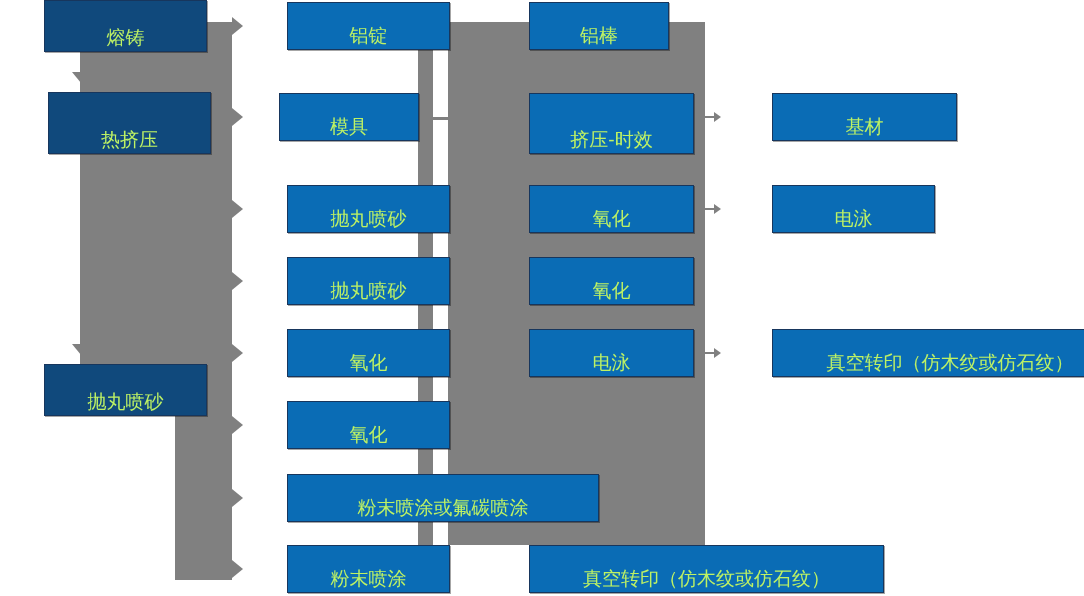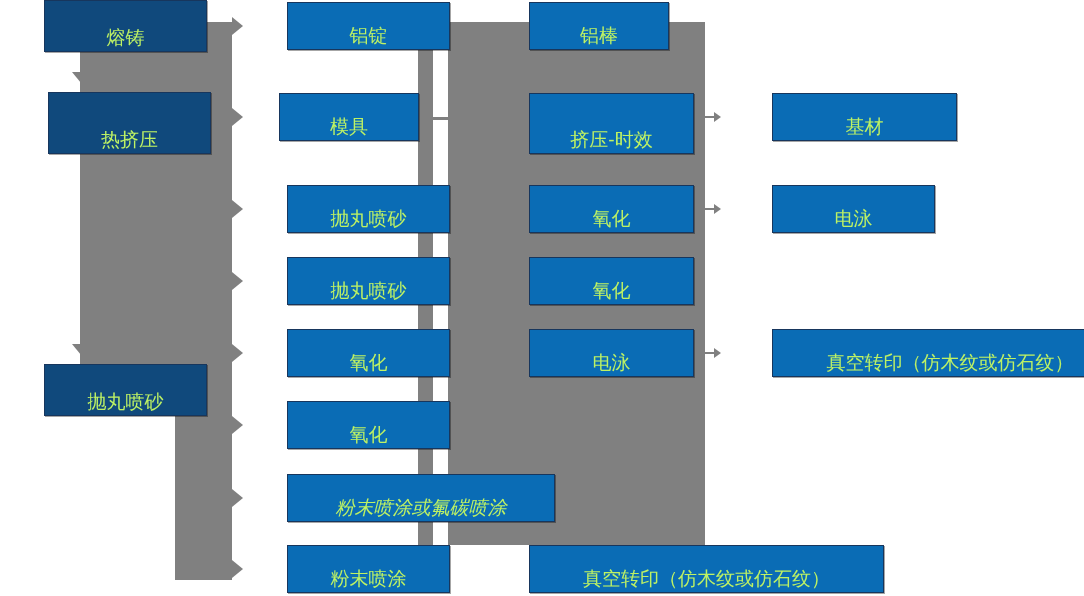--- a/index.html
+++ b/index.html
@@ -125,21 +125,21 @@
   </div>
   <div class="box box-blue f19" style="left:243px; top:257px; width:163px; height:48px;">
     <span>抛丸喷砂</span>
   </div>
   <div class="box box-blue f19" style="left:243px; top:329px; width:163px; height:48px;">
     <span>氧化</span>
   </div>
   <div class="box box-blue f19" style="left:243px; top:401px; width:163px; height:48px;">
     <span>氧化</span>
   </div>
-  <div class="box box-blue f19" style="left:243px; top:474px; width:268px; height:48px;font-style:italic;">
+  <div class="box box-blue f19" style="left:243px; top:474px; width:312px; height:48px;">
     <span>粉末喷涂或氟碳喷涂</span>
   </div>
   <div class="box box-blue f19" style="left:243px; top:545px; width:163px; height:48px;">
     <span>粉末喷涂</span>
   </div>
 
   <div class="box box-blue f19" style="left:485px; top:2px; width:140px; height:48px;">
     <span>铝棒</span>
   </div>
   <div class="box box-blue f19" style="left:485px; top:93px; width:165px; height:61px;">

